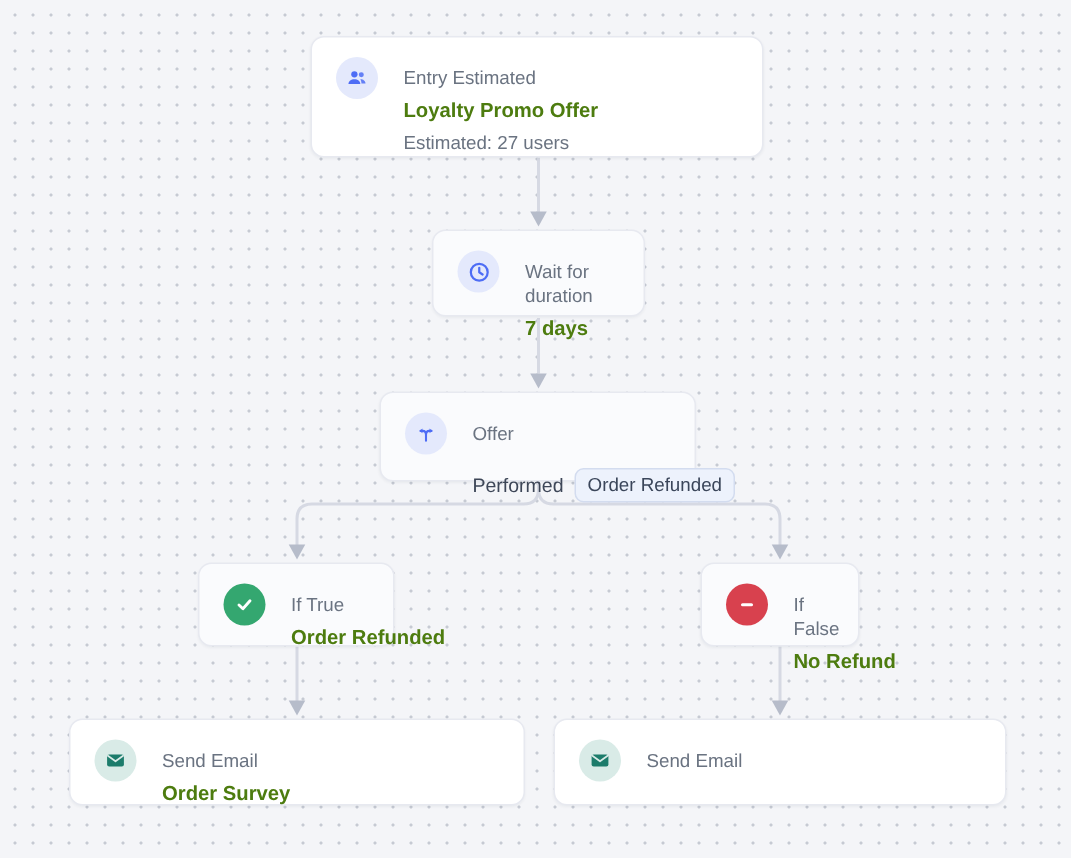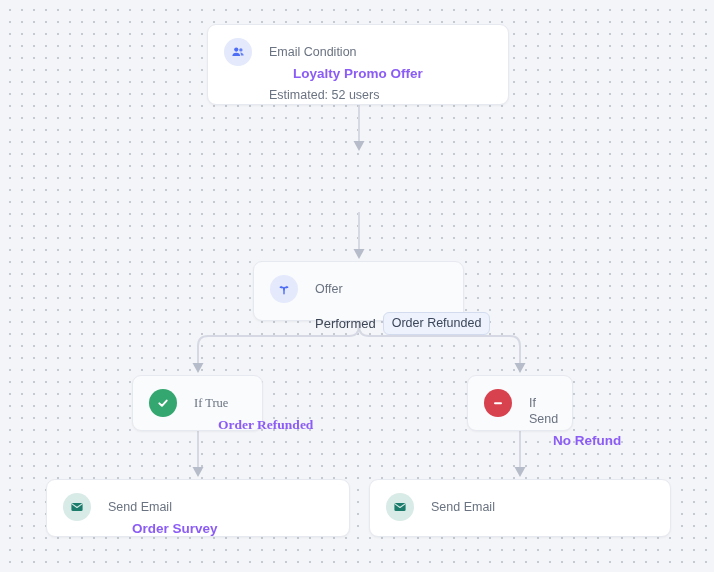--- a/index.html
+++ b/index.html
@@ -46,22 +46,22 @@
   .icon-circle.blue{background:#e4e9fc;}
   .icon-circle.green{background:#34a770;}
   .icon-circle.red{background:#d8414e;}
   .icon-circle.teal{background:#d9ebe7;}
   .node-text{display:flex;flex-direction:column;min-width:0;}
   .node-label{
     font-size:12.5px;color:#6a7381;line-height:16px;
     padding-top:6px;
   }
   .node-title{
-    font-size:13.5px;font-weight:700;color:#8b5cf6;line-height:17px;
-    margin-top:5px;white-space:nowrap;margin-left:24px;
+    font-size:13.5px;font-weight:700;color:#4d7c0f;line-height:17px;
+    margin-top:5px;white-space:nowrap;
   }
   .node-sub{
     font-size:12.5px;color:#6a7381;line-height:16px;margin-top:5px;
     white-space:nowrap;
   }
   .split-row{
     display:flex;align-items:center;margin-top:15px;white-space:nowrap;
   }
   .split-row .pre{
     font-size:13px;color:#3d4657;line-height:17px;
@@ -72,21 +72,21 @@
     background:#edf2fc;
     border:1px solid #d3dcef;
     border-radius:6px;
     padding:2px 8px 3px 8px;
     font-size:12.5px;color:#3b465a;line-height:16px;
   }
   
   #node-entry   {left:207px;top:24px; width:302px;height:81px;}
   #node-wait    {left:288px;top:153px;width:142px;height:58px;}
   #node-split   {left:253px;top:261px;width:211px;height:60px;}
-  #node-iftrue  {left:132px;top:375px;width:131px;height:56px;font-family:Liberation Serif, serif;}
+  #node-iftrue  {left:132px;top:375px;width:131px;height:56px;}
   #node-iffalse {left:467px;top:375px;width:106px;height:56px;}
   #node-email-l {left:46px; top:479px;width:304px;height:58px;}
   #node-email-r {left:369px;top:479px;width:302px;height:58px;}
 </style>
 </head>
 <body>
 
 <div class="canvas">
 
   <svg class="connectors" viewBox="0 0 714 572">
@@ -119,26 +119,38 @@
   <div class="node" id="node-entry">
     <span class="icon-circle blue">
       <svg width="14" height="14" viewBox="0 0 16 16" fill="#4e6df5">
         <circle cx="6" cy="5.2" r="2.4"></circle>
         <path d="M1.5 12.6c0-2.3 2-3.7 4.5-3.7s4.5 1.4 4.5 3.7z"></path>
         <circle cx="11.3" cy="5.6" r="1.9" opacity="0.85"></circle>
         <path d="M10.6 8.7c2.1.2 3.9 1.5 3.9 3.4h-3.1c0-1.3-.5-2.5-.8-3.4z" opacity="0.85"></path>
       </svg>
     </span>
     <div class="node-text">
-      <div class="node-label">Email Condition</div>
+      <div class="node-label">Entry Estimated</div>
       <div class="node-title">Loyalty Promo Offer</div>
-      <div class="node-sub">Estimated: 52 users</div>
-    </div>
-  </div>
-
+      <div class="node-sub">Estimated: 27 users</div>
+    </div>
+  </div>
+
+  <div class="node tinted" id="node-wait">
+    <span class="icon-circle blue">
+      <svg width="15" height="15" viewBox="0 0 16 16" fill="none" stroke="#4e6df5" stroke-width="1.6">
+        <circle cx="8" cy="8" r="6"></circle>
+        <path d="M8 4.8 V8 L10.4 9.6" stroke-linecap="round" stroke-linejoin="round"></path>
+      </svg>
+    </span>
+    <div class="node-text">
+      <div class="node-label">Wait for duration</div>
+      <div class="node-title">7 days</div>
+    </div>
+  </div>
 
   <div class="node tinted" id="node-split">
     <span class="icon-circle blue">
       <svg width="14" height="14" viewBox="0 0 16 16" fill="none" stroke="#4e6df5" stroke-width="1.6" stroke-linecap="round" stroke-linejoin="round">
         <path d="M8 13.5 V9 Q8 6 5.5 6 H3.8"></path>
         <path d="M8 9 Q8 6 10.5 6 H12.2"></path>
         <path d="M5.3 4.2 L3.2 6 L5.3 7.8" fill="#4e6df5" stroke="none"></path>
         <path d="M10.7 4.2 L12.8 6 L10.7 7.8" fill="#4e6df5" stroke="none"></path>
       </svg>
     </span>
@@ -163,21 +175,21 @@
     </div>
   </div>
 
   <div class="node tinted" id="node-iffalse">
     <span class="icon-circle red">
       <svg width="14" height="14" viewBox="0 0 16 16">
         <rect x="3.4" y="7" width="9.2" height="2.4" rx="1.2" fill="#ffffff"></rect>
       </svg>
     </span>
     <div class="node-text">
-      <div class="node-label">If Send</div>
+      <div class="node-label">If False</div>
       <div class="node-title">No Refund</div>
     </div>
   </div>
 
   <div class="node" id="node-email-l">
     <span class="icon-circle teal">
       <svg width="14" height="14" viewBox="0 0 16 16">
         <rect x="1.6" y="3.4" width="12.8" height="9.2" rx="1.6" fill="#1c7c6b"></rect>
         <path d="M2.2 4.4 L8 8.6 L13.8 4.4" fill="none" stroke="#d9ebe7" stroke-width="1.3" stroke-linecap="round" stroke-linejoin="round"></path>
       </svg>

